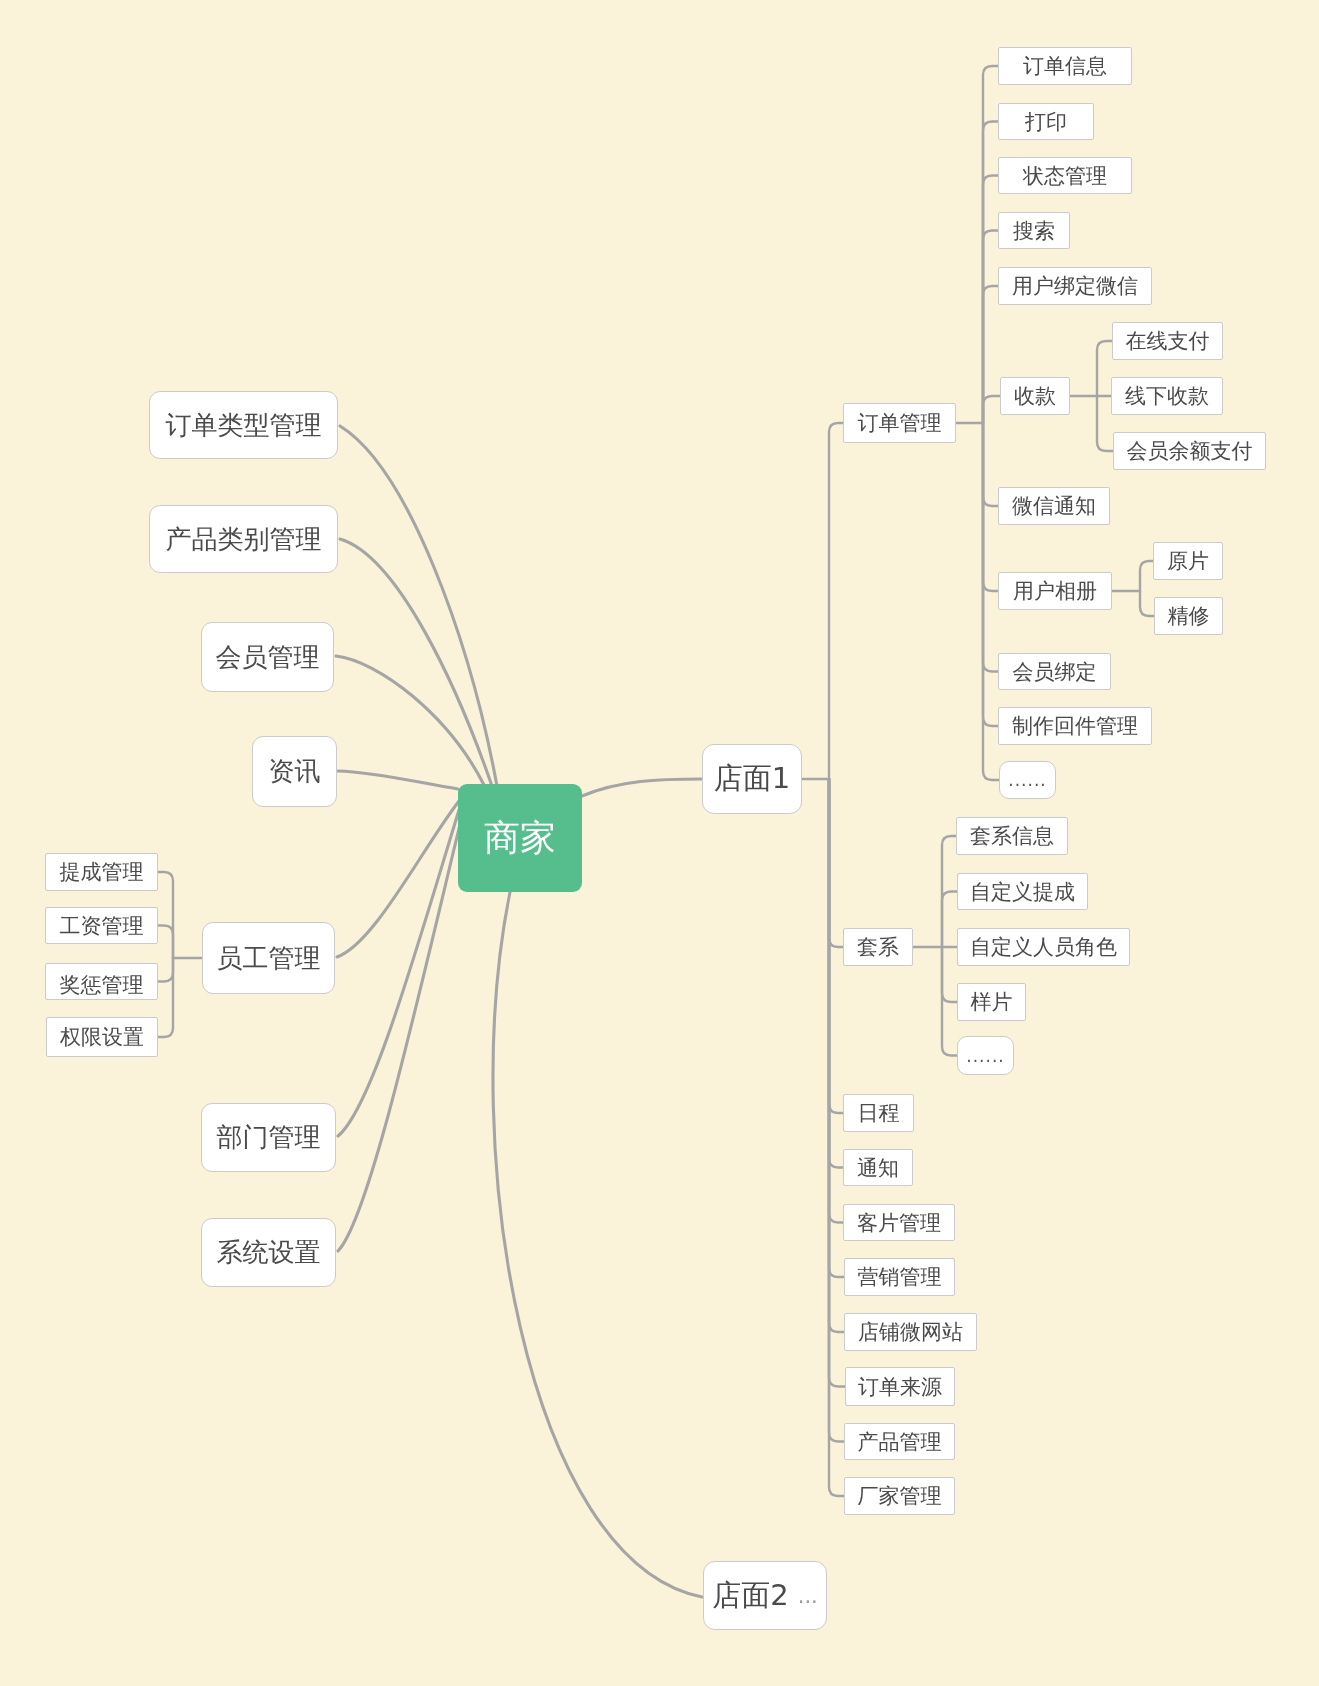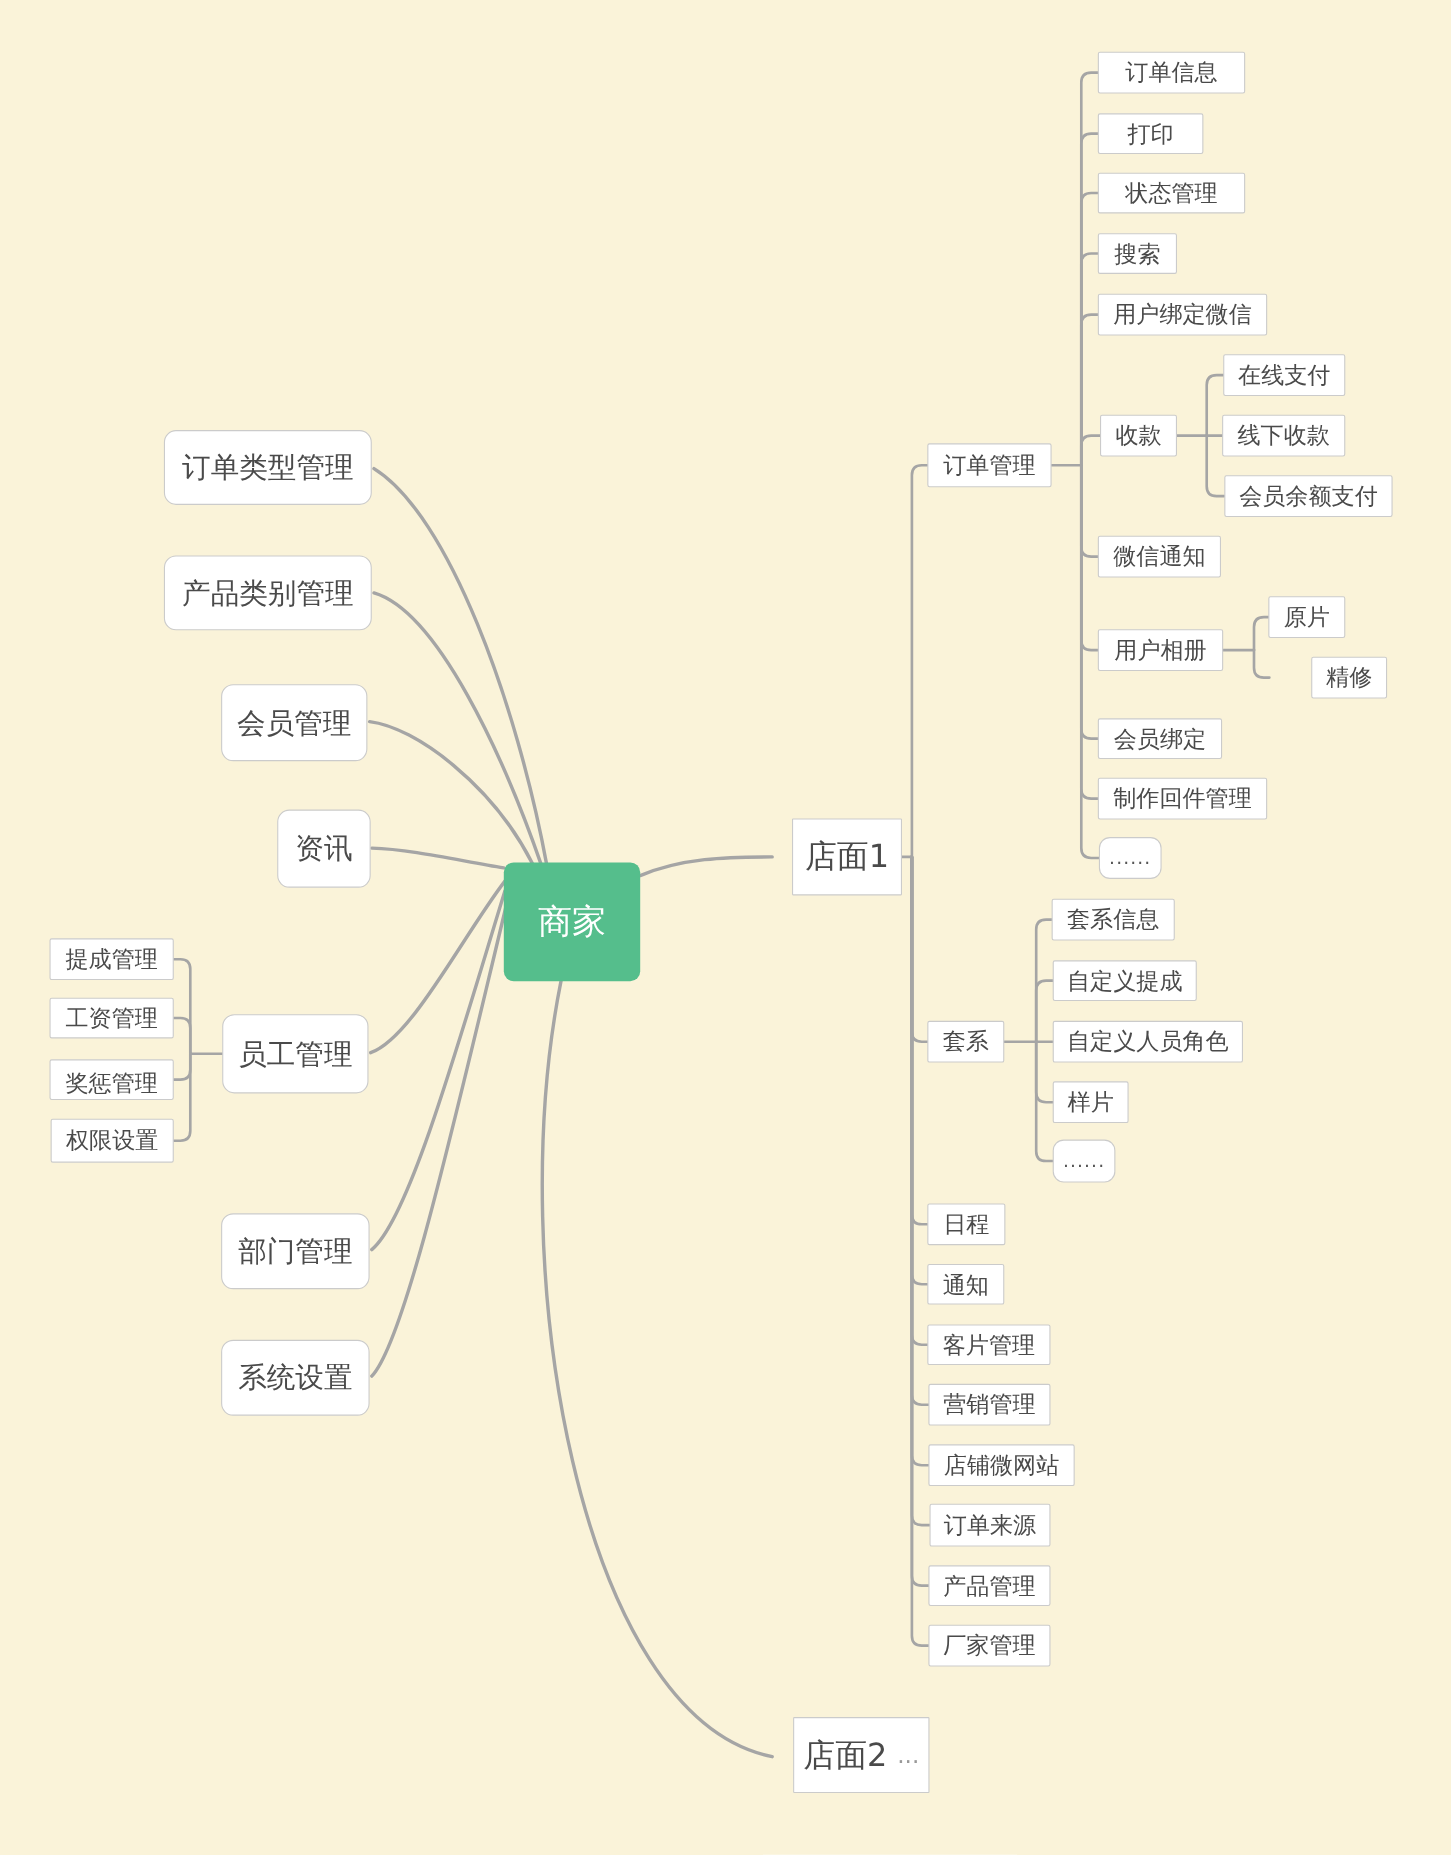--- a/index.html
+++ b/index.html
@@ -22,24 +22,24 @@
     justify-content:center;
     color:var(--node-text,#4a4a4a);
     white-space:nowrap;
     cursor:default;
   }
   .node.root{
     background:var(--root-fill,#55be8c);
     border:none;
     color:var(--root-text,#fff);
     border-radius:9px;
-    font-size:31px;
+    font-size:36px;
   }
   .node.l2{font-size:26px;text-align:right;}
-  .node.big{font-size:29px;border-radius:1px;margin-left:18px;}
+  .node.big{font-size:29px;border-radius:12px;}
   .node.child{font-size:21px;border-radius:2px;}
   .node.dots{font-size:17px;border-radius:10px;color:#555;letter-spacing:1px;}
   .node .suffix{
     font-size:21px;
     color:var(--suffix-text,#999);
     margin-left:9px;
   }
 </style>
 </head>
 <body>
@@ -168,21 +168,21 @@
     </div>
     <div class="node child" style="left: 998px; top: 487px; width: 112px; height: 38px;">
       <span>微信通知</span>
     </div>
     <div class="node child" style="left: 998px; top: 572px; width: 114px; height: 38px;">
       <span>用户相册</span>
     </div>
     <div class="node child" style="left: 1153px; top: 542px; width: 70px; height: 38px;">
       <span>原片</span>
     </div>
-    <div class="node child" style="left: 1192px; top: 597px; width: 69px; height: 38px; font-family: Liberation Mono, monospace;">
+    <div class="node child" style="left: 1154px; top: 597px; width: 69px; height: 38px; font-family: Liberation Mono, monospace;">
       <span>精修</span>
     </div>
     <div class="node child" style="left: 998px; top: 653px; width: 113px; height: 37px;">
       <span>会员绑定</span>
     </div>
     <div class="node child" style="left: 998px; top: 707px; width: 154px; height: 38px;">
       <span>制作回件管理</span>
     </div>
     <div class="node dots" style="left: 999px; top: 761px; width: 57px; height: 38px;">
       <span>......</span>

